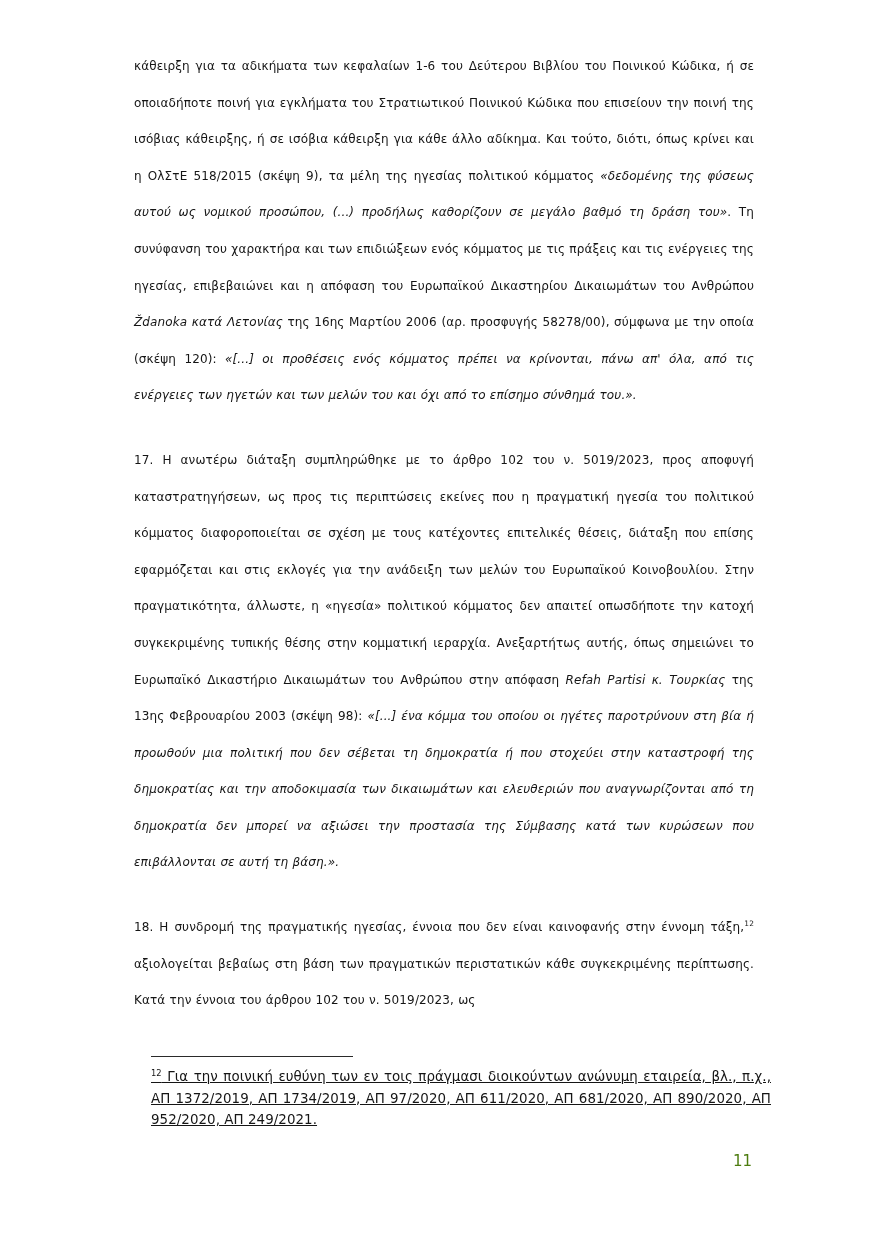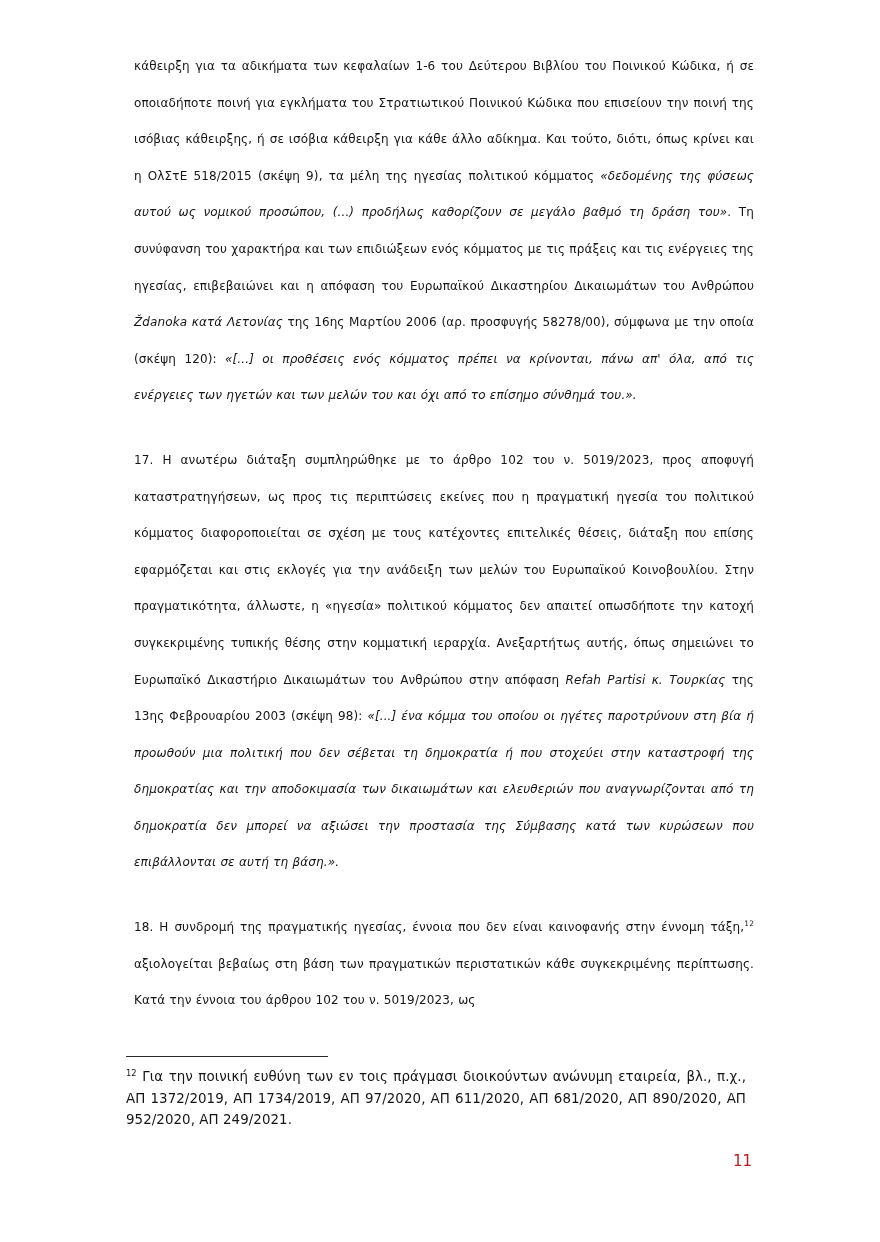--- a/index.html
+++ b/index.html
@@ -38,23 +38,24 @@
   .it {
     font-style: italic;
   }
   sup.fn-ref {
     font-size: 0.62em;
     vertical-align: super;
     line-height: 0;
   }
   .footnote-block {
     position: absolute;
-    left: 126px;
+    left: 151px;
     top: 1056px;
     width: 620px;
+    text-decoration: underline;
   }
   .fn-rule {
     width: 202px;
     height: 0;
     border-top: 1.6px solid #2a2a2a;
     margin: 0 0 9px 0;
   }
   p.footnote-text {
     margin: 0;
     font-size: 13.4px;
@@ -65,21 +66,21 @@
   }
   .page-number {
     position: absolute;
     left: 0;
     top: 1152px;
     width: 880px;
     text-align: right;
     padding-right: 128px;
     box-sizing: border-box;
     font-size: 15px;
-    color: #b91c1c;
+    color: #4d7c0f;
   }
 </style>
 </head>
 <body>
 
 <div class="page">
 
   <div class="content">
 
     <p class="body-par">

